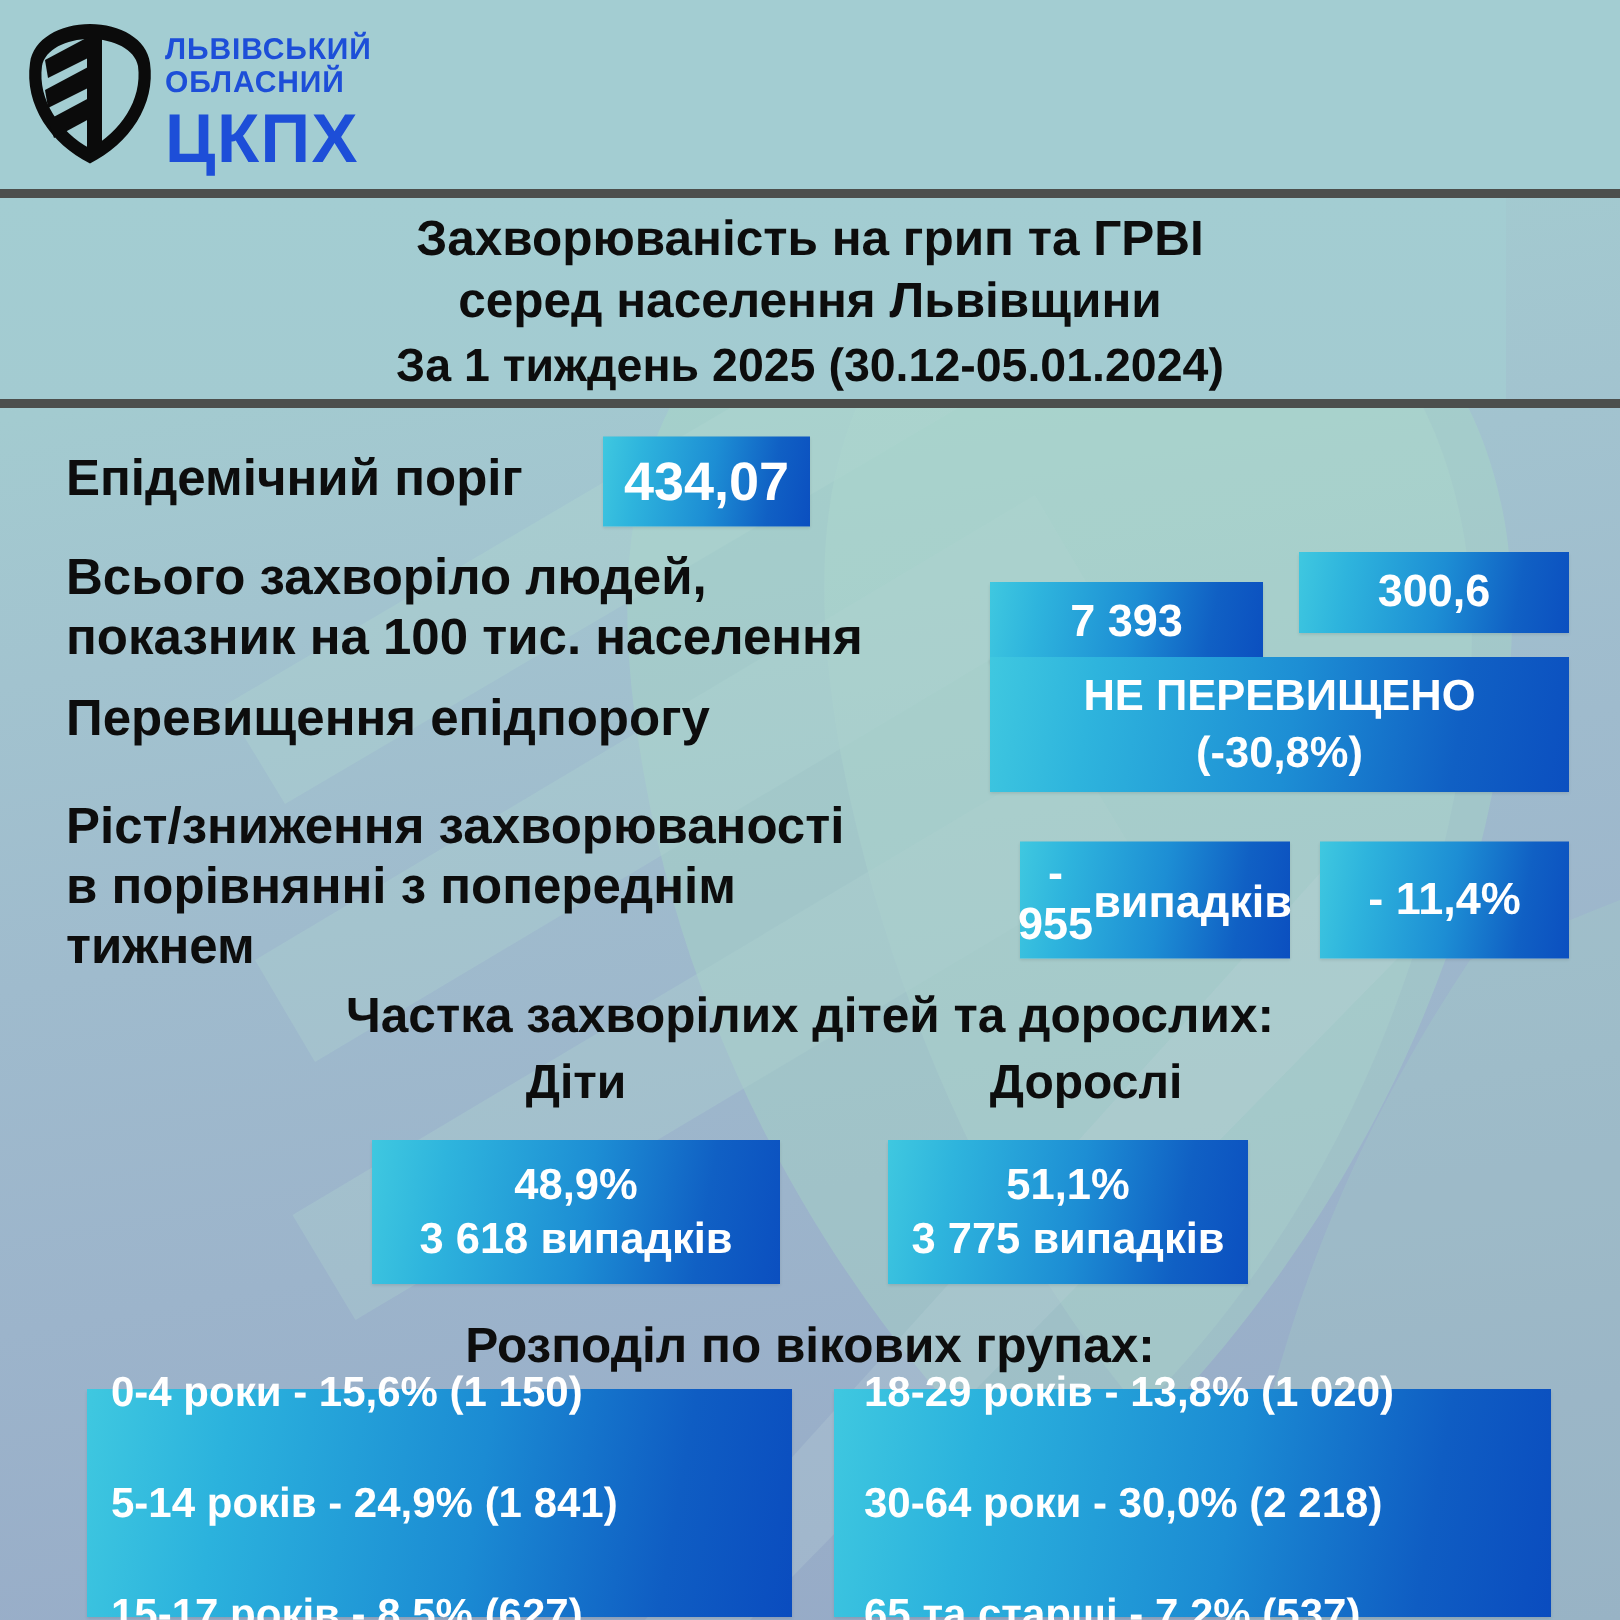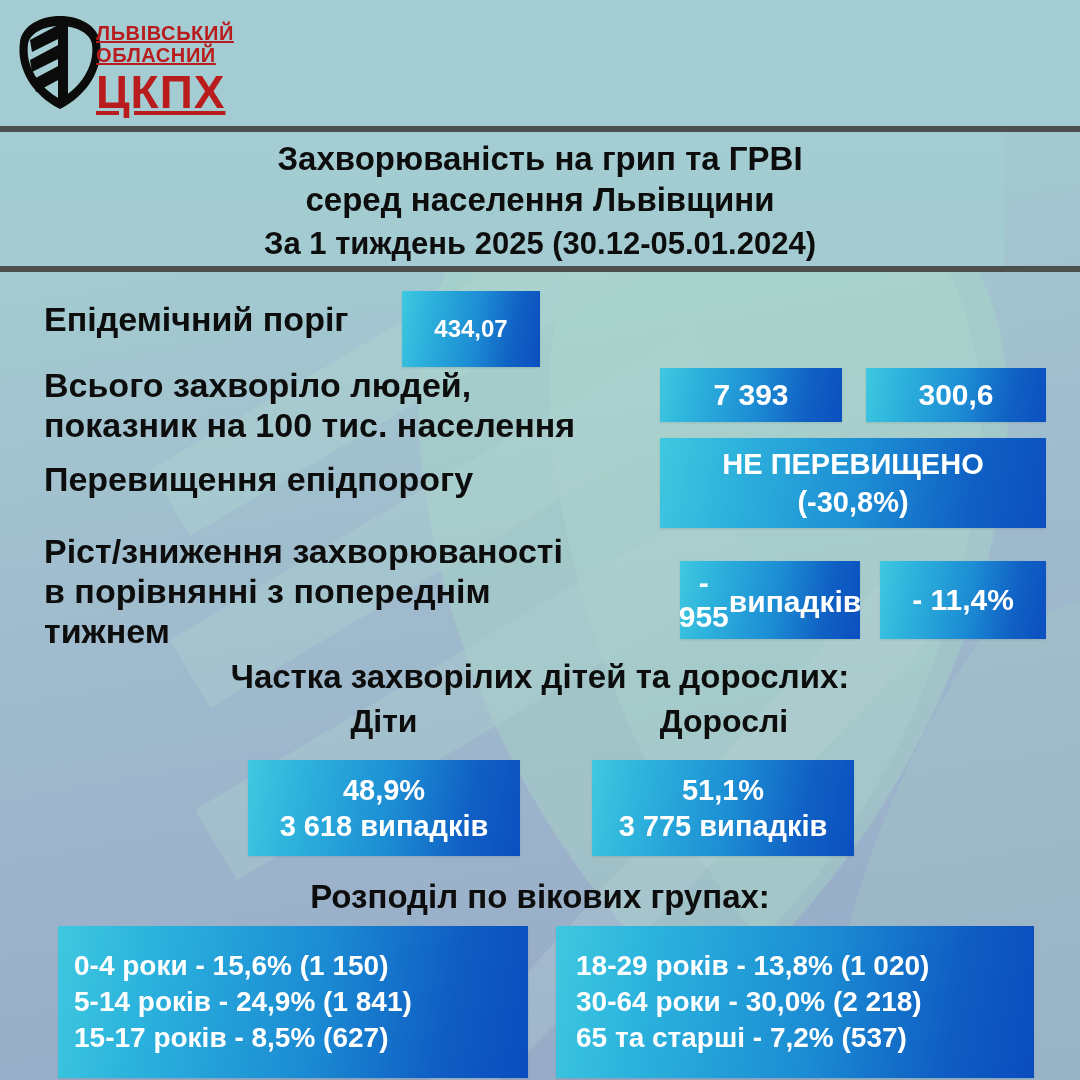--- a/index.html
+++ b/index.html
@@ -13,21 +13,21 @@
     background:linear-gradient(170deg,#a6cfd2 0%,#a3cbd0 22%,#a2c3cf 36%,#9fbbcd 52%,#9cb4cb 70%,#98adc8 88%,#95a9c6 100%);
   }
   .wm-svg{position:absolute;left:0;top:0;width:1080px;height:1080px;}
 
   
   .header{
     position:absolute;left:0;top:0;width:1080px;height:128px;
     background:#a3cdd2;
   }
   .logo-wrap{position:absolute;left:14px;top:12px;width:92px;height:100px;}
-  .logo-text{position:absolute;left:96px;top:22px;color:#b91c1c;text-decoration:underline;}
+  .logo-text{position:absolute;left:110px;top:22px;color:#1d4ed8;}
   .logo-l1{font-size:20px;font-weight:bold;letter-spacing:0.6px;line-height:1.12;}
   .logo-l2{font-size:46px;font-weight:bold;letter-spacing:1px;line-height:1.02;margin-top:2px;}
 
   .rule{position:absolute;left:0;width:1080px;height:6px;background:#4c4f4d;}
   .rule-1{top:126px;}
   .rule-2{top:266px;}
 
   
   .titleband{
     position:absolute;left:0;top:132px;width:1004px;height:134px;
@@ -50,51 +50,52 @@
     background:linear-gradient(100deg,#3fc8e0 0%,#2eb4dd 18%,#1d8ed4 52%,#1060c4 80%,#0b4fc0 100%);
     box-shadow:0 1px 2px rgba(0,0,0,.10);
     line-height:1.12;
   }
   .lbl{
     position:absolute;color:#0d0d0d;font-weight:bold;line-height:1.18;
   }
 
   
   #lbl-threshold{left:44px;top:299px;font-size:34px;}
-  #box-threshold{left:402px;top:291px;width:138px;height:76px;font-size:24px;}
+  #box-threshold{left:402px;top:291px;width:138px;height:60px;font-size:36px;}
 
   #lbl-total{left:44px;top:365px;font-size:34px;}
-  #box-total-cases{left:660px;top:368px;width:182px;height:54px;font-size:30px;}
+  #box-total-cases{left:660px;top:388px;width:182px;height:54px;font-size:30px;}
   #box-total-rate{left:866px;top:368px;width:180px;height:54px;font-size:30px;}
 
   #lbl-exceed{left:44px;top:459px;font-size:34px;}
   #box-exceed{left:660px;top:438px;width:386px;height:90px;font-size:29px;flex-direction:column;}
   #box-exceed .l2{margin-top:6px;}
 
   #lbl-change{left:44px;top:531px;font-size:34px;}
   #box-change-cases{left:680px;top:561px;width:180px;height:78px;font-size:30px;flex-direction:row;}
   #box-change-pct{left:880px;top:561px;width:166px;height:78px;font-size:30px;}
 
   
   #hdr-share{left:0;top:658px;width:1080px;text-align:center;font-size:33px;}
   #hdr-children{left:248px;top:703px;width:272px;text-align:center;font-size:32px;}
   #hdr-adults{left:588px;top:703px;width:272px;text-align:center;font-size:32px;}
   #box-children{left:248px;top:760px;width:272px;height:96px;font-size:29px;flex-direction:column;}
-  #box-adults{left:592px;top:760px;width:262px;height:96px;font-size:29px;flex-direction:column;}
+  #box-adults{left:592px;top:760px;width:240px;height:96px;font-size:29px;flex-direction:column;}
   .box .l2{margin-top:4px;}
 
   
   #hdr-age{left:0;top:878px;width:1080px;text-align:center;font-size:33px;}
   .agebox{
     position:absolute;
     background:linear-gradient(100deg,#3fc8e0 0%,#2bb2dd 20%,#1b8bd3 55%,#0f5dc3 82%,#0a4cbf 100%);
     color:#fff;font-weight:bold;font-size:28px;line-height:1.28;
     display:flex;flex-direction:column;justify-content:center;
     padding:0 0 0 16px;box-sizing:border-box;
     box-shadow:0 1px 2px rgba(0,0,0,.10);
+    gap:38px;
   }
   #agebox-left{left:58px;top:926px;width:470px;height:152px;}
   #agebox-right{left:556px;top:926px;width:478px;height:152px;padding-left:20px;}
 </style>
 </head>
 <body>
 
 <div id="poster">
 
   <svg class="wm-svg" viewBox="0 0 1080 1080" aria-hidden="true">

